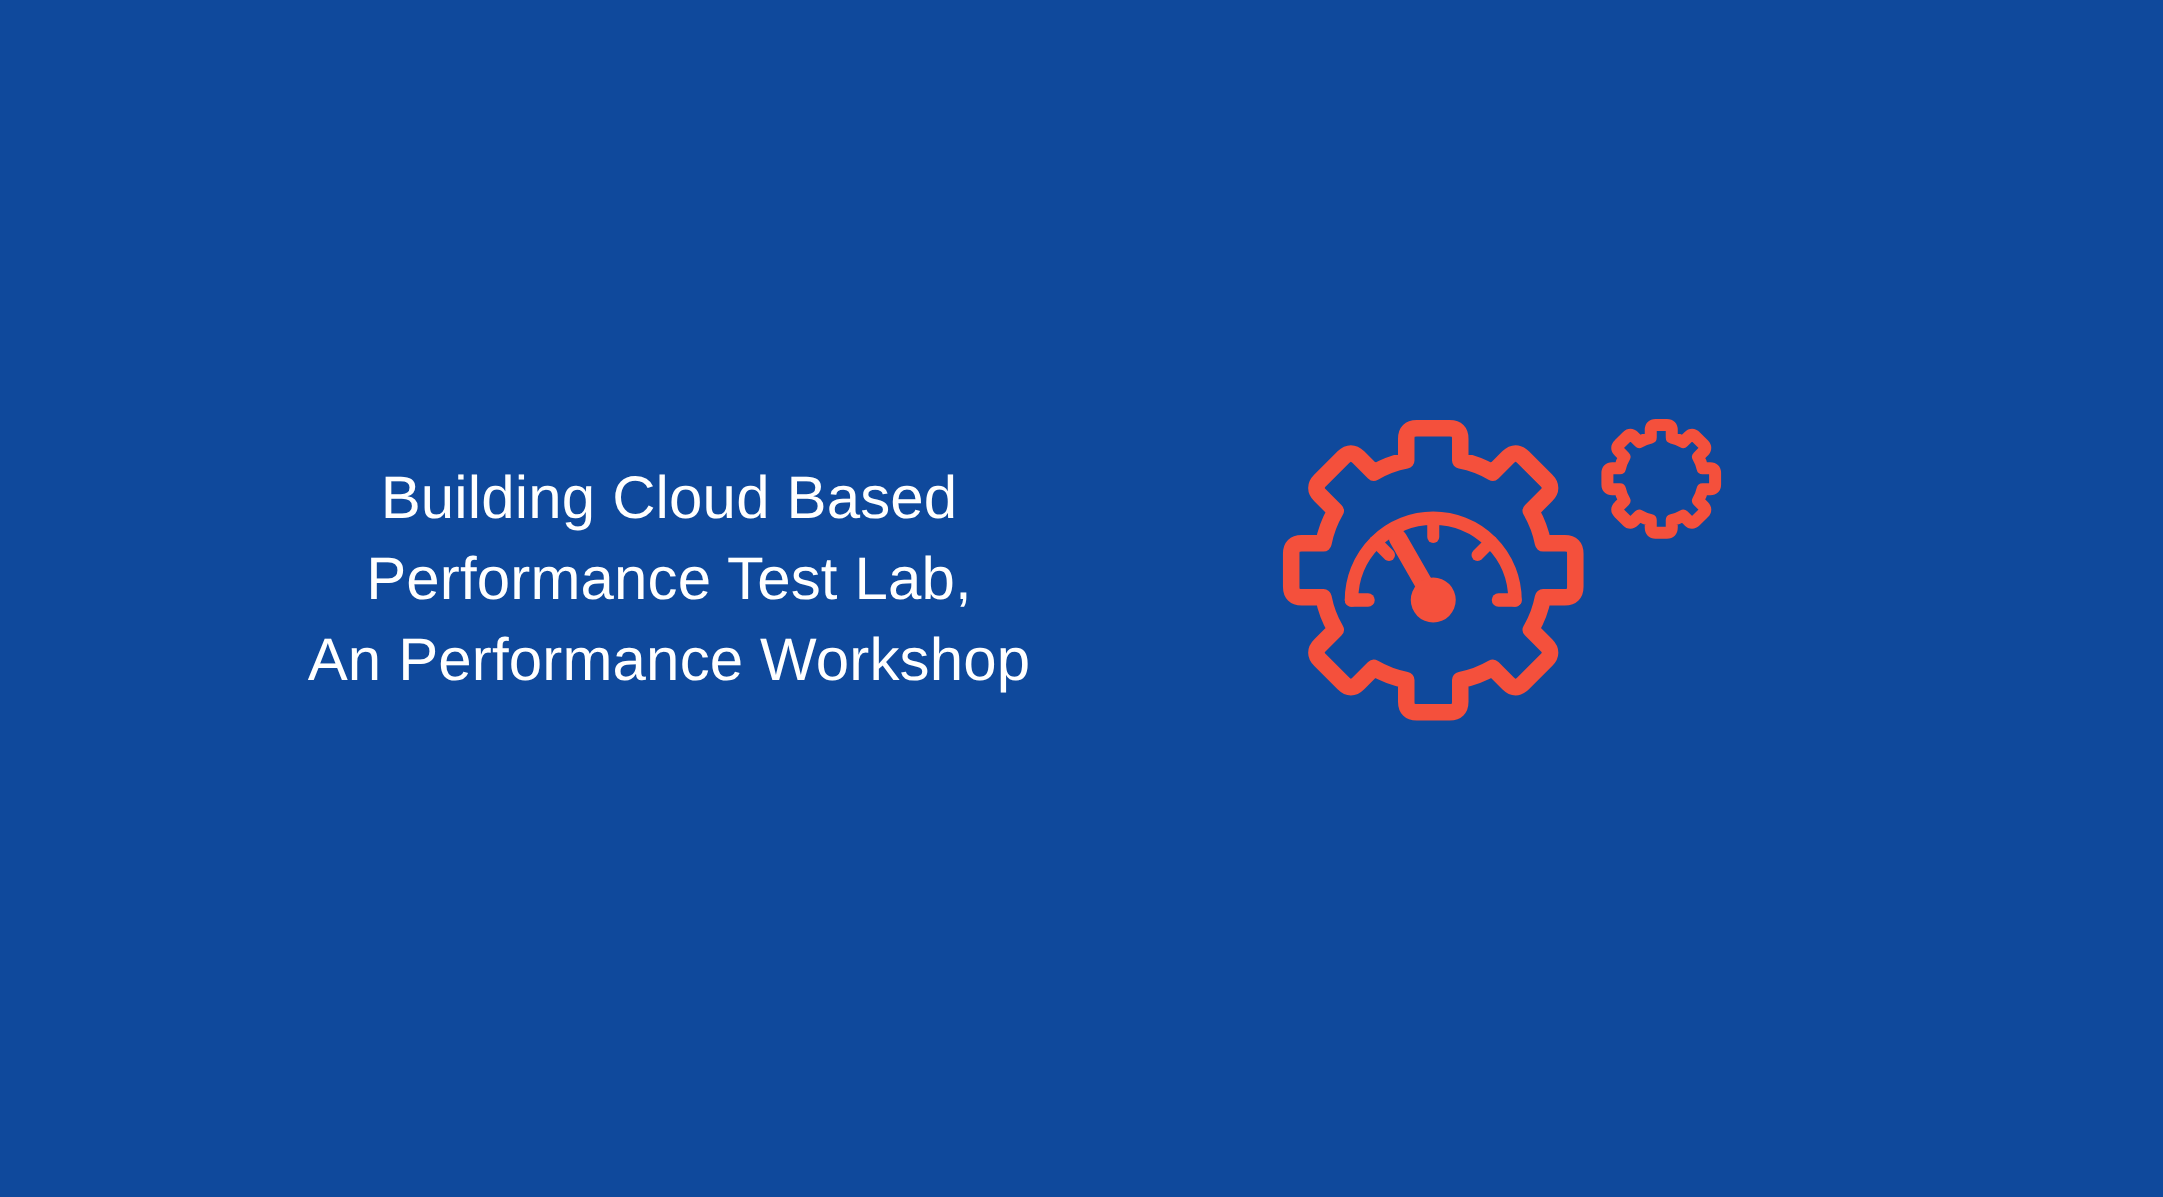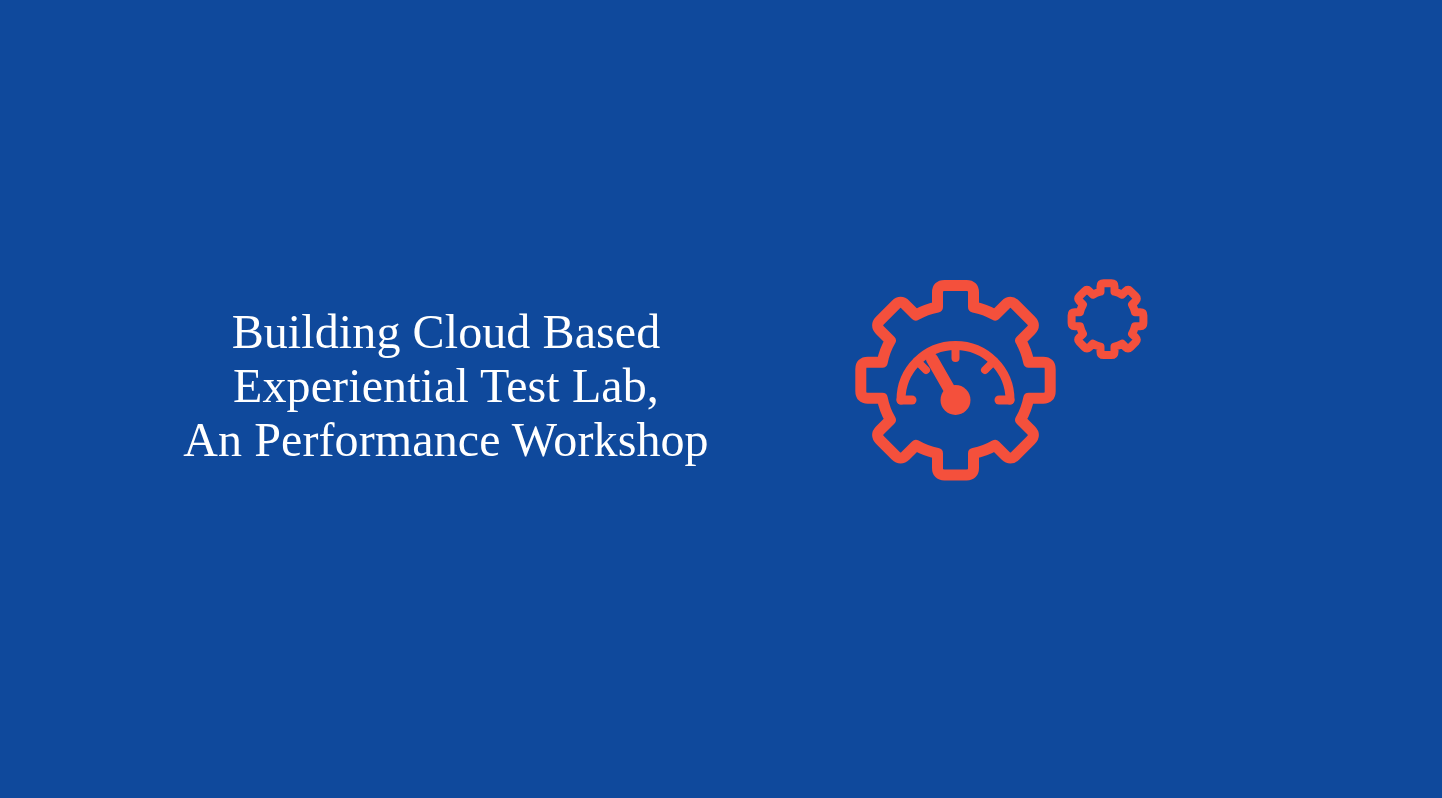--- a/index.html
+++ b/index.html
@@ -29,22 +29,22 @@
     position: absolute;
     left: 66px;
     top: 305px;
     width: 760px;
     text-align: center;
     color: #FFFFFF;
   }
 
   .title-line {
     display: block;
-    font-family: Liberation Serif, serif;
-    font-size: 48px;
+    font-family: Liberation Sans, sans-serif;
+    font-size: 40px;
     line-height: 54px;
     font-weight: 400;
     letter-spacing: 0.1px;
     color: #FFFFFF;
     white-space: nowrap;
     text-align: center;
   }
 
   
   #icon-group {
@@ -61,21 +61,21 @@
     height: 250px;
   }
 </style>
 </head>
 <body>
 
 <div id="slide">
 
   <div id="title-block">
     <span class="title-line">Building Cloud Based</span>
-    <span class="title-line">Experiential Test Lab,</span>
+    <span class="title-line">Performance Test Lab,</span>
     <span class="title-line">An Performance Workshop</span>
   </div>
 
   <div id="icon-group">
     <svg viewBox="0 0 320 250" xmlns="http://www.w3.org/2000/svg">
 
       <g>
         <path d="
             M 101.5 17.5
             q 0 -7 7 -7

